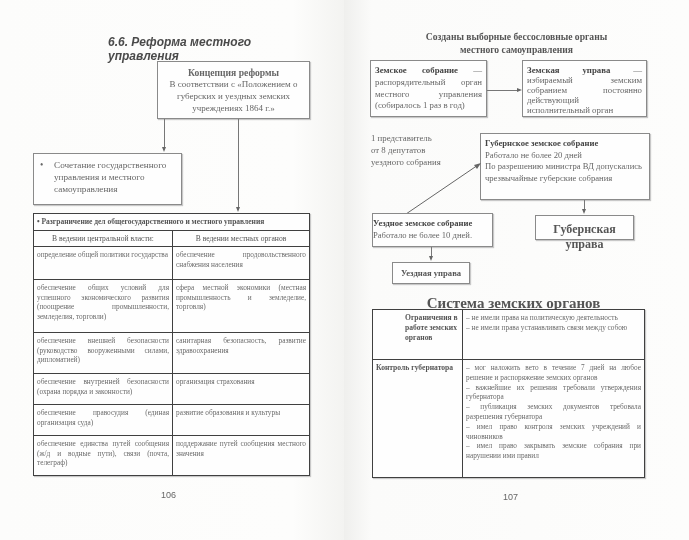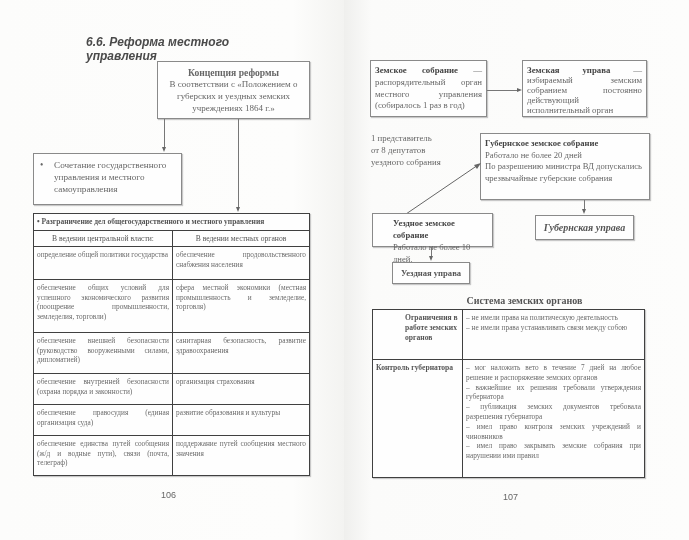--- a/index.html
+++ b/index.html
@@ -27,21 +27,21 @@
   .rtab td { font-size: 7.3px; line-height: 9.8px; color: #6a6a6a; padding: 3px 3px; text-align: justify; }
   .rtab td.lab { font-weight: bold; color: #555; text-align: left; font-size: 7.6px; }
   .pnum { position: absolute; font-family: "Liberation Sans", "DejaVu Sans", sans-serif; font-size: 9px; color: #666; }
   .bl { display: block; }
 </style>
 </head>
 <body>
 
 <div class="page page-left">
 
-  <div class="abs title-italic" style="left:86px; top:35px; width:180px;">6.6. Реформа местного управления</div>
+  <div class="abs title-italic" style="left:108px; top:35px; width:180px;">6.6. Реформа местного управления</div>
 
   <div class="box center" style="left:157px; top:61px; width:153px; height:58px; padding:5px 3px;">
     <div class="txt-md bold">Концепция реформы</div>
     <div class="txt-md" style="font-size:9px; line-height:11.6px;">В соответствии с «Положением о губерских и уездных земских учреждениях 1864 г.»</div>
   </div>
 
   <div class="line-v" style="left:164px; top:119px; height:29px;"></div>
   <div class="arrow-down" style="left:162px; top:147px;"></div>
   <div class="line-v" style="left:238px; top:119px; height:89px;"></div>
   <div class="arrow-down" style="left:236px; top:207px;"></div>
@@ -88,20 +88,24 @@
       <td>поддержание путей сообщения местного значения</td>
     </tr>
   </tbody>
     </table>
 
   <div class="pnum" style="left:161px; top:490px;">106</div>
 </div>
 
 <div class="page page-right">
 
+  <div class="abs center bold" style="left:40px; top:31px; width:265px; font-size:9.6px; line-height:12.5px; color:#555;">
+    <span class="bl">Созданы выборные бессословные органы</span>
+    <span class="bl">местного самоуправления</span>
+  </div>
 
   <div class="box" style="left:26px; top:60px; width:117px; height:57px; padding:4px 4px;">
     <div class="txt" style="font-size:8.8px; line-height:11.8px; text-align:justify;">
       <span class="bold">Земское собрание</span><span> — распорядительный орган местного управления (собиралось 1 раз в год)</span>
     </div>
   </div>
   <div class="line-h" style="left:143px; top:90px; width:30px;"></div>
   <div class="arrow-right" style="left:173px; top:88px;"></div>
 
   <div class="box" style="left:178px; top:60px; width:125px; height:57px; padding:4px 4px;">
@@ -125,35 +129,35 @@
   </div>
 
   <svg class="abs" style="left:60px; top:160px;" width="80" height="56">
     <line x1="2" y1="54" x2="74" y2="5" stroke="#666" stroke-width="1"></line>
     <polygon points="77,3 70,5 73,9" fill="#666"></polygon>
   </svg>
 
   <div class="line-v" style="left:240px; top:200px; height:10px;"></div>
   <div class="arrow-down" style="left:238px; top:209px;"></div>
 
-  <div class="box" style="left:28px; top:213px; width:121px; height:34px; padding:3px 20px;">
+  <div class="box" style="left:28px; top:213px; width:121px; height:34px; padding:3px 0;">
     <div class="txt" style="font-size:8.6px; line-height:12px;">
       <span class="bl bold">Уездное земское собрание</span>
       <span class="bl">Работало не более 10 дней.</span>
     </div>
   </div>
 
-  <div class="box center bold" style="left:191px; top:215px; width:99px; height:25px; padding-top:6px; font-size:10px; color:#555;font-style:italic;">Губернская управа</div>
+  <div class="box center bold" style="left:191px; top:215px; width:99px; height:25px; padding-top:6px; font-size:12px; color:#555;">Губернская управа</div>
 
   <div class="line-v" style="left:87px; top:247px; height:10px;"></div>
   <div class="arrow-down" style="left:85px; top:256px;"></div>
 
   <div class="box center bold" style="left:48px; top:262px; width:78px; height:22px; padding-top:5px; font-size:8.6px; color:#555;">Уездная управа</div>
 
-  <div class="abs center bold" style="left:43px; top:295px; width:275px; font-size:10px; color:#555;">Система земских органов</div>
+  <div class="abs center bold" style="left:32px; top:295px; width:275px; font-size:15px; color:#555;">Система земских органов</div>
 
   <table class="rtab" style="left:28px; top:309px; width:273px;">
     <tbody>
         <tr style="height:50px;">
       <td class="lab" style="width:90px;padding-left:32px;">Ограничения в работе земских органов</td>
       <td>
         <span class="bl">– не имели права на политическую деятельность</span>
         <span class="bl">– не имели права устанавливать связи между собою</span>
       </td>
     </tr>

